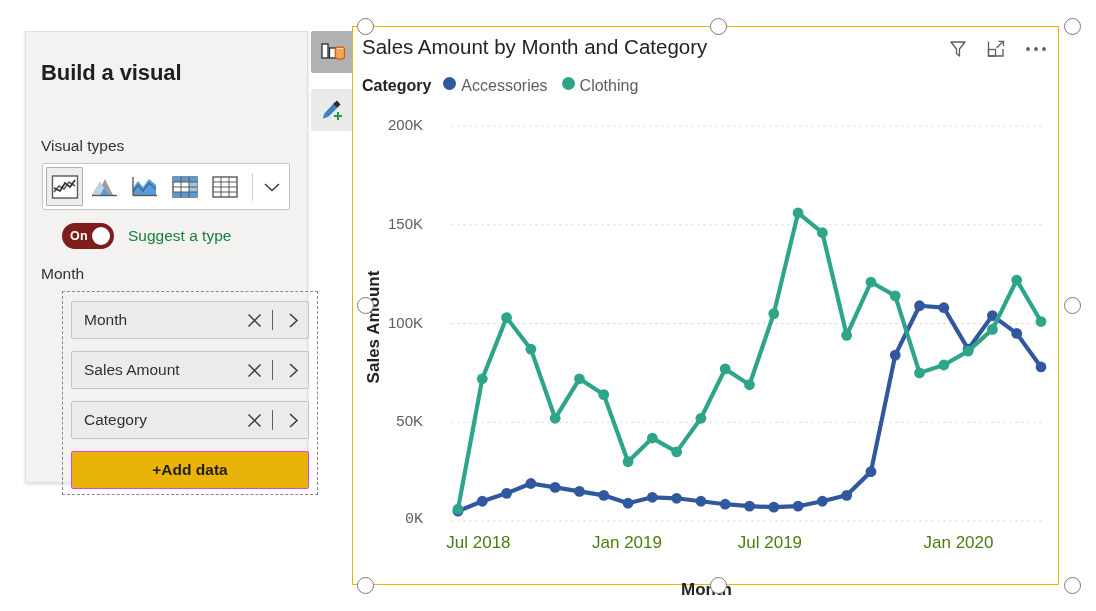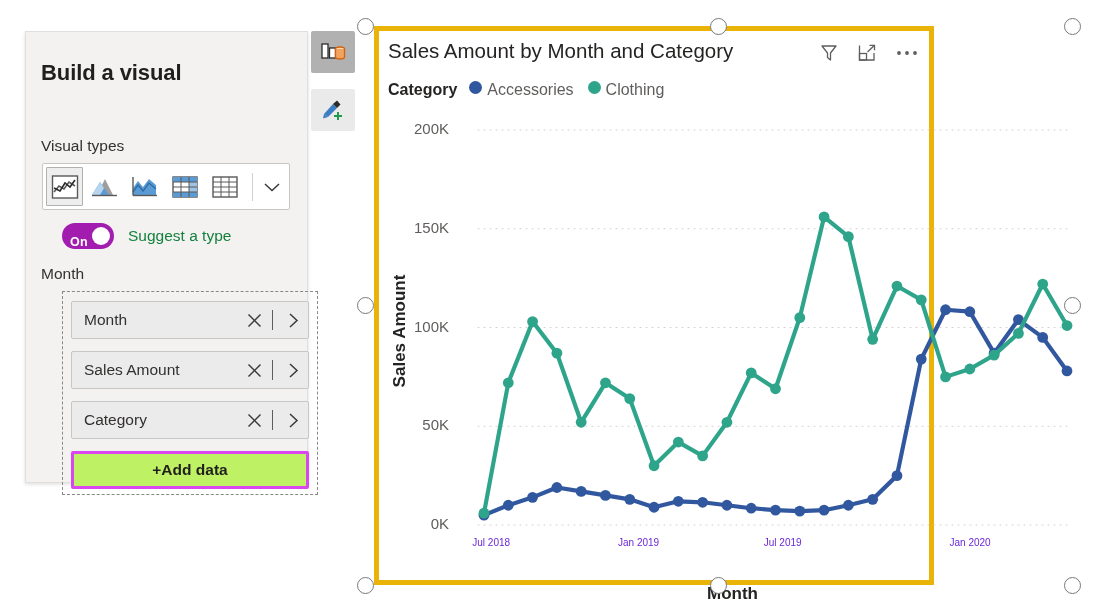--- a/index.html
+++ b/index.html
@@ -42,22 +42,22 @@
     display:flex;align-items:center;justify-content:center;
     border:1px solid transparent; box-sizing:border-box; border-radius:1px;
   }
   .vt-btn.selected{ border:1px solid #b3b0ad; background:#eeeeee; }
   .vt-sep{ width:1px;height:28px;background:#d2d0ce;margin-left:8px;margin-right:3px; }
   .vt-chev{ width:36px;height:39px;display:flex;align-items:center;justify-content:center; }
 
   
   #suggest-row{ position:absolute; left:36px; top:190px; height:27px; display:flex; align-items:center; }
   #toggle-switch{
-    width:52px;height:26px;border-radius:13px;background:#a21caf;
-    display:flex;align-items:flex-end;position:relative;
+    width:52px;height:26px;border-radius:13px;background:#7f1d1d;
+    display:flex;align-items:center;position:relative;
   }
   #toggle-on-text{
     color:#ffffff;font-size:12.5px;font-weight:bold;margin-left:8px;letter-spacing:.2px;
   }
   #toggle-knob{
     position:absolute;right:4px;top:4px;width:18px;height:18px;border-radius:50%;background:#ffffff;
   }
   #suggest-label{ margin-left:14px; font-size:15.5px; color:#15803d; }
 
   
@@ -74,38 +74,38 @@
     margin-left:12px; font-size:15.5px; color:#323130; flex:1;
   }
   .pill-x{ width:26px;display:flex;align-items:center;justify-content:center; }
   .pill-bar{ width:1px;height:20px;background:#605e5c;margin:0 5px; }
   .pill-chev{ width:30px;display:flex;align-items:center;justify-content:center; }
   #pill-0{ top:9px; }
   #pill-1{ top:59px; }
   #pill-2{ top:109px; }
   #add-data-btn{
     position:absolute; left:8px; top:159px; width:238px; height:38px;
-    background:#bef264; border:3px solid #d946ef; border-radius:2px;
+    background:#eab308; border:1px solid #d946ef; border-radius:2px;
     box-sizing:border-box; display:flex; align-items:center; justify-content:center;
     font-size:15.5px; font-weight:bold; color:#201f1e;
   }
 
   
   .strip-btn{
     position:absolute; left:311px; width:44px;height:42px;
     display:flex;align-items:center;justify-content:center;
     box-sizing:border-box; border-radius:2px;
   }
   #strip-build{ top:31px; background:#b1b1b1; }
   #strip-format{ top:89px; background:#eaeaea; }
 
   
   #visual-frame{
-    position:absolute; left:374px; top:26px; width:560px; height:559px;
-    background:#ffffff; border:5px solid #eab308; box-sizing:border-box;
+    position:absolute; left:352px; top:26px; width:707px; height:559px;
+    background:#ffffff; border:1px solid #eab308; box-sizing:border-box;
   }
   .handle{
     position:absolute;width:17px;height:17px;border-radius:50%;
     background:#ffffff;border:1.4px solid #7a7a7a;box-sizing:border-box;z-index:30;
   }
   #chart-title{
     position:absolute; left:9px; top:8px;
     font-size:20.5px; color:#252423; white-space:nowrap;
   }
   #header-icons{
@@ -124,21 +124,21 @@
   #y-axis-title{
     position:absolute; left:-74px; top:290px; width:190px;
     transform:rotate(-90deg);
     font-size:17px; font-weight:bold; color:#252423; text-align:center;
   }
   #x-axis-title{
     position:absolute; left:0; top:553px; width:707px; text-align:center;
     font-size:17px; font-weight:bold; color:#252423;
   }
   .ytick{ position:absolute; right:0; width:60px; text-align:right; font-size:15px; color:#605e5c; }
-  .xtick{ position:absolute; font-size:10px; color:#6d28d9; white-space:nowrap; }
+  .xtick{ position:absolute; font-size:17px; color:#4d7c0f; white-space:nowrap; }
   #ytick-holder{ position:absolute; left:10px; top:0; width:60px; height:100%; }
 </style>
 </head>
 <body>
 
 <div id="build-panel">
 
   <div id="panel-title">Build a visual</div>
 
   <div class="section-label" id="visual-types-label">Visual types</div>
@@ -322,21 +322,21 @@
       <span class="legend-name">Accessories</span>
     </span>
     <span class="legend-item">
       <span class="legend-dot" id="legend-dot-1" style="background: rgb(46, 165, 138);"></span>
       <span class="legend-name">Clothing</span>
     </span>
   </div>
 
   <div id="plot-wrap">
     <div id="ytick-holder">
-        <div class="ytick" style="top: 484px;">0K</div>
+        <div class="ytick" style="top: 484px; font-family: Liberation Mono, monospace;">0K</div>
         <div class="ytick" style="top: 385.25px;">50K</div>
         <div class="ytick" style="top: 286.5px;">100K</div>
         <div class="ytick" style="top: 187.75px;">150K</div>
         <div class="ytick" style="top: 89px;">200K</div>
       </div>
     <svg id="chart-svg" width="707" height="559" viewBox="0 0 707 559">
         <line x1="99" y1="494" x2="688" y2="494" stroke="#d0d0d0" stroke-width="1" stroke-dasharray="1 5" stroke-linecap="round"></line>
         <line x1="99" y1="395.25" x2="688" y2="395.25" stroke="#d0d0d0" stroke-width="1" stroke-dasharray="1 5" stroke-linecap="round"></line>
         <line x1="99" y1="296.5" x2="688" y2="296.5" stroke="#d0d0d0" stroke-width="1" stroke-dasharray="1 5" stroke-linecap="round"></line>
         <line x1="99" y1="197.75" x2="688" y2="197.75" stroke="#d0d0d0" stroke-width="1" stroke-dasharray="1 5" stroke-linecap="round"></line>

